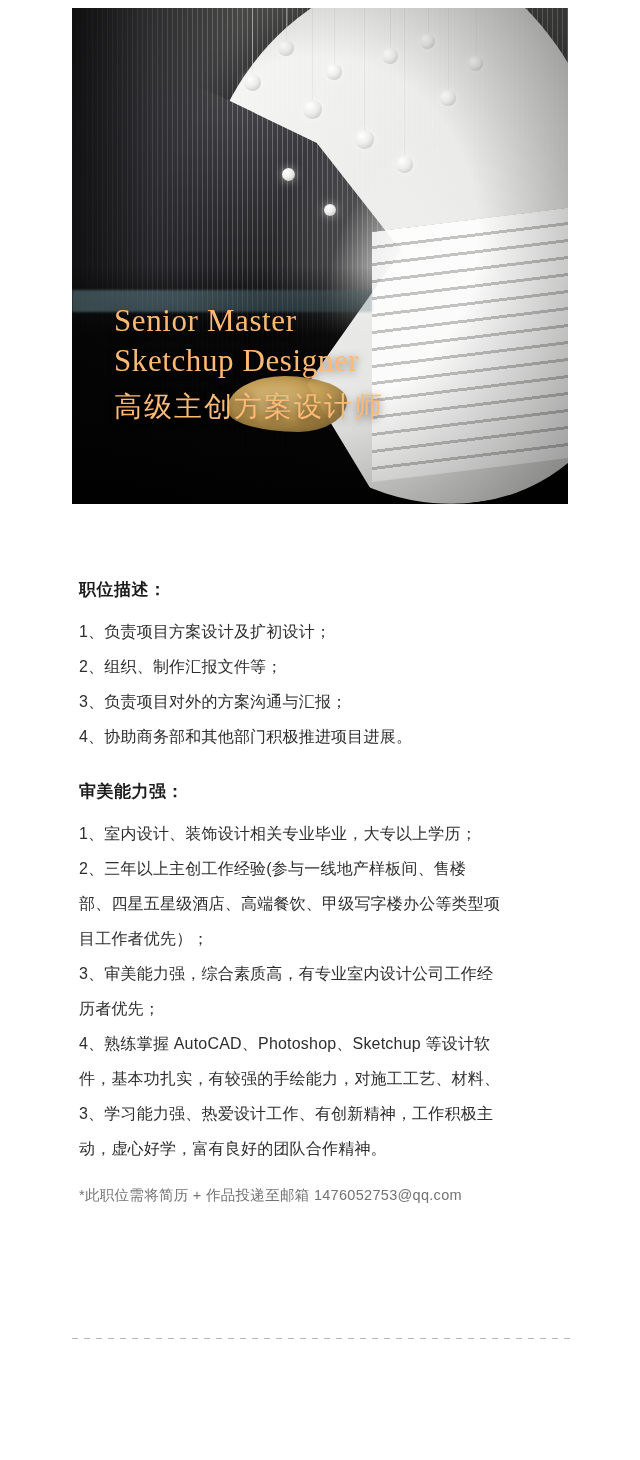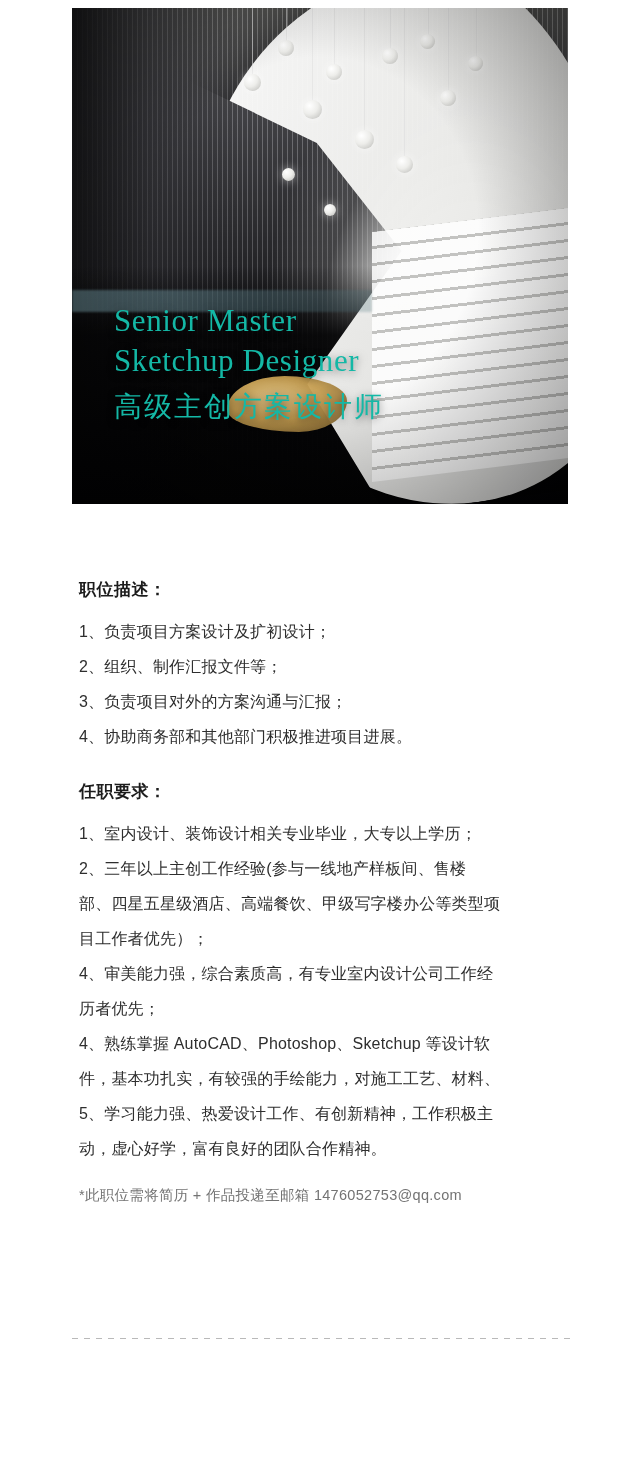--- a/index.html
+++ b/index.html
@@ -100,21 +100,21 @@
   }
   .hero-vignette {
     position: absolute;
     inset: 0;
     background: radial-gradient(ellipse at 50% 45%, rgba(0,0,0,0) 45%, rgba(0,0,0,0.42) 100%);
   }
   .hero-text {
     position: absolute;
     left: 42px;
     bottom: 78px;
-    color: #14b8a6;
+    color: #fdba74;
   }
   .hero-en {
     font-family: "Liberation Serif", serif;
     font-size: 31px;
     line-height: 40px;
     letter-spacing: 0.6px;
     text-shadow: 0 2px 8px rgba(0,0,0,0.5);
   }
   .hero-cn {
     margin-top: 7px;
@@ -209,28 +209,28 @@
 <div class="content">
 
   <div class="sec-title">职位描述：</div>
   <p class="line">1、负责项目方案设计及扩初设计；</p>
   <p class="line">2、组织、制作汇报文件等；</p>
   <p class="line">3、负责项目对外的方案沟通与汇报；</p>
   <p class="line">4、协助商务部和其他部门积极推进项目进展。</p>
 
   <div class="block-gap"></div>
 
-  <div class="sec-title">任职要求：</div>
+  <div class="sec-title">审美能力强：</div>
   <p class="line">1、室内设计、装饰设计相关专业毕业，大专以上学历；</p>
   <p class="line">2、三年以上主创工作经验(参与一线地产样板间、售楼</p>
   <p class="line">部、四星五星级酒店、高端餐饮、甲级写字楼办公等类型项</p>
   <p class="line">目工作者优先）；</p>
-  <p class="line">4、审美能力强，综合素质高，有专业室内设计公司工作经</p>
+  <p class="line">3、审美能力强，综合素质高，有专业室内设计公司工作经</p>
   <p class="line">历者优先；</p>
   <p class="line">4、熟练掌握 AutoCAD、Photoshop、Sketchup 等设计软</p>
   <p class="line">件，基本功扎实，有较强的手绘能力，对施工工艺、材料、</p>
-  <p class="line">5、学习能力强、热爱设计工作、有创新精神，工作积极主</p>
+  <p class="line">3、学习能力强、热爱设计工作、有创新精神，工作积极主</p>
   <p class="line">动，虚心好学，富有良好的团队合作精神。</p>
 
   <div class="note">*此职位需将简历 + 作品投递至邮箱 1476052753@qq.com</div>
 </div>
 
 <div class="divider"></div>
 
 </body></html>

